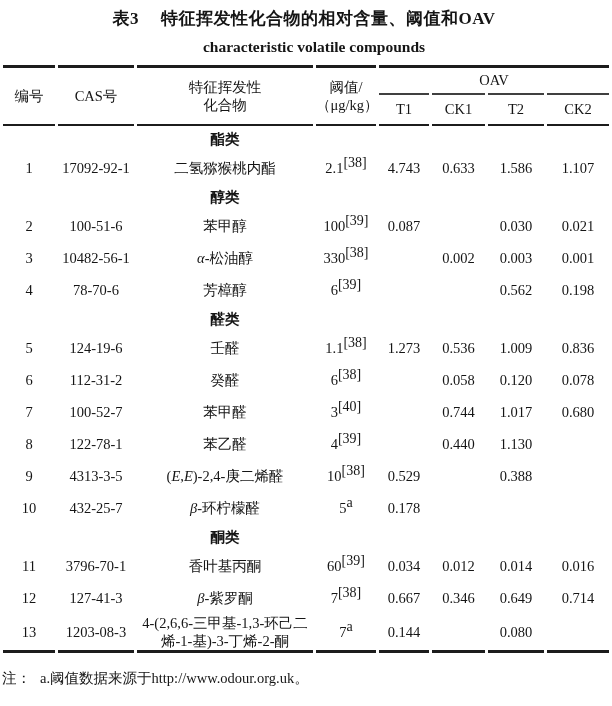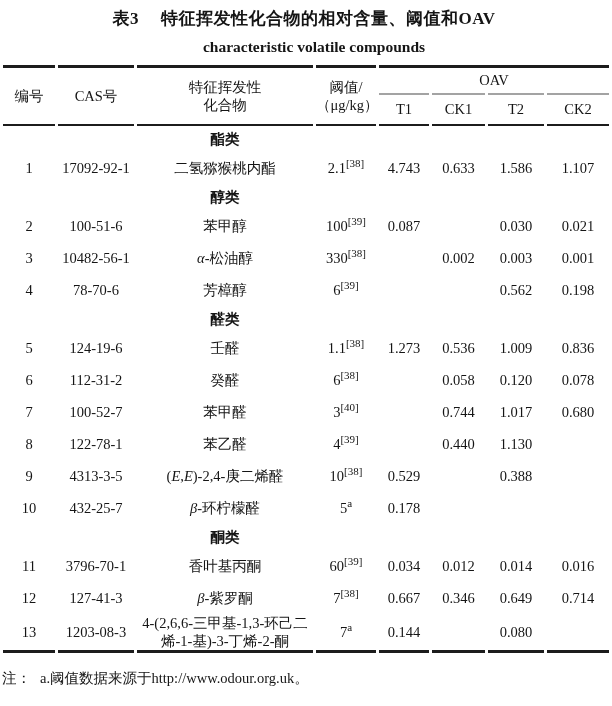--- a/index.html
+++ b/index.html
@@ -44,31 +44,31 @@
   th, td {
     font-weight: normal;
     text-align: center;
     vertical-align: middle;
     font-size: 14.5px;
     padding: 0;
     line-height: 1.25;
   }
   .rule-top    { border-top: 3px solid #1c1c1c; }     
   .rule-hdr    { border-bottom: 2px solid #1c1c1c; }  
-  .rule-oav    { border-top: 2px solid #a3a3a3; }     
+  .rule-oav    { border-top: 2px solid #404040; }     
   .bottom-rule { border-bottom: 3px solid #1c1c1c; }  
 
   tr.hrow1 th { height: 25px; }
   tr.hrow2 th { height: 29px; }
   tbody td { height: 32px; }
   tr.section-row td { height: 26px; }
   td.section-label { font-weight: bold; }
 
   sup {
-    font-size: 11px;
+    font-size: 14px;
     vertical-align: super;
     line-height: 0;
   }
   i { font-style: italic; }
 
   
   .footnote {
     font-size: 14.5px;
     margin-top: 16px;
     padding-left: 2px;

